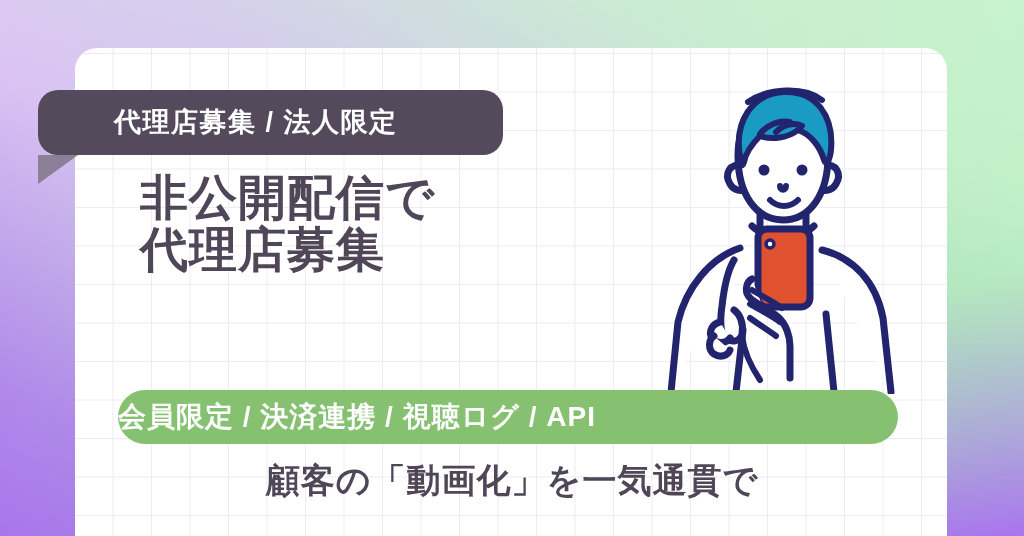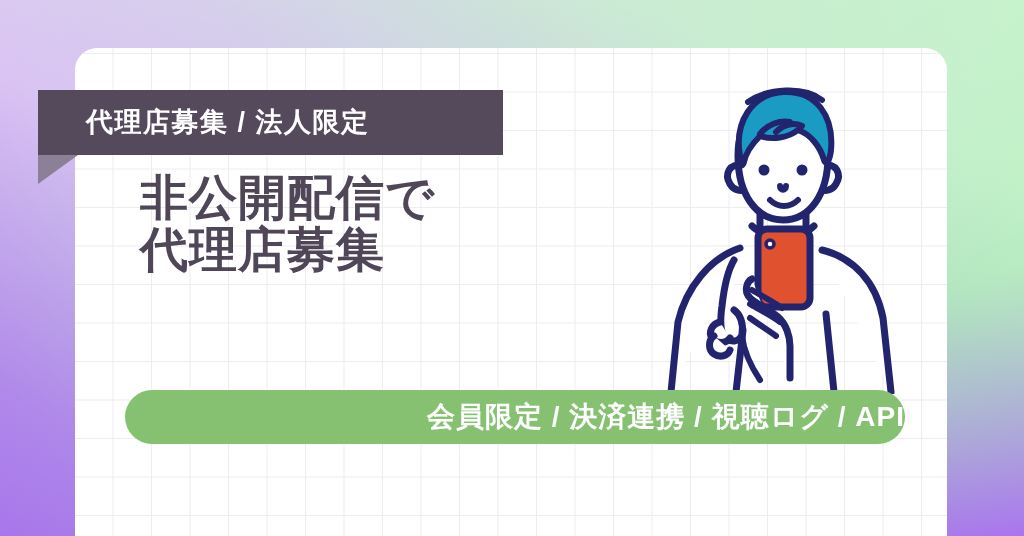--- a/index.html
+++ b/index.html
@@ -75,21 +75,22 @@
     top: 90px;
     z-index: 6;
   }
   #ribbon {
     position: relative;
     height: 65px;
     width: 465px;
     background: #544a5c;
     display: flex;
     align-items: center;
-    padding-left: 48px;
+    padding-left: 76px;
+    border-radius: 20px;
   }
   #ribbon-label {
     color: #ffffff;
     font-size: 27px;
     font-weight: bold;
     letter-spacing: 1.5px;
     white-space: nowrap;
     line-height: 1;
   }
   #ribbon-fold {
@@ -113,29 +114,29 @@
     font-weight: bold;
     line-height: 1.08;
     letter-spacing: 1px;
     white-space: nowrap;
   }
   #headline .hl-line { display: block; }
 
   
   #pill {
     position: absolute;
-    left: 125px;
+    left: 118px;
     top: 390px;
     width: 780px;
     height: 54px;
     background: #85c171;
     border-radius: 27px;
     display: flex;
     align-items: center;
-    justify-content: flex-end;
+    justify-content: flex-start;
     z-index: 5;
   }
   #pill-label {
     color: #ffffff;
     font-size: 28px;
     font-weight: bold;
     letter-spacing: 1px;
     white-space: nowrap;
     line-height: 1;
   }
@@ -249,14 +250,15 @@
 
   <h1 id="headline">
     <span class="hl-line">非公開配信で</span>
     <span class="hl-line">代理店募集</span>
   </h1>
 
   <div id="pill">
     <span id="pill-label">会員限定 / 決済連携 / 視聴ログ / API</span>
   </div>
 
+  <div id="tagline">顧客の「動画化」を一気通貫で</div>
 
 </div>
 
 </body></html>

